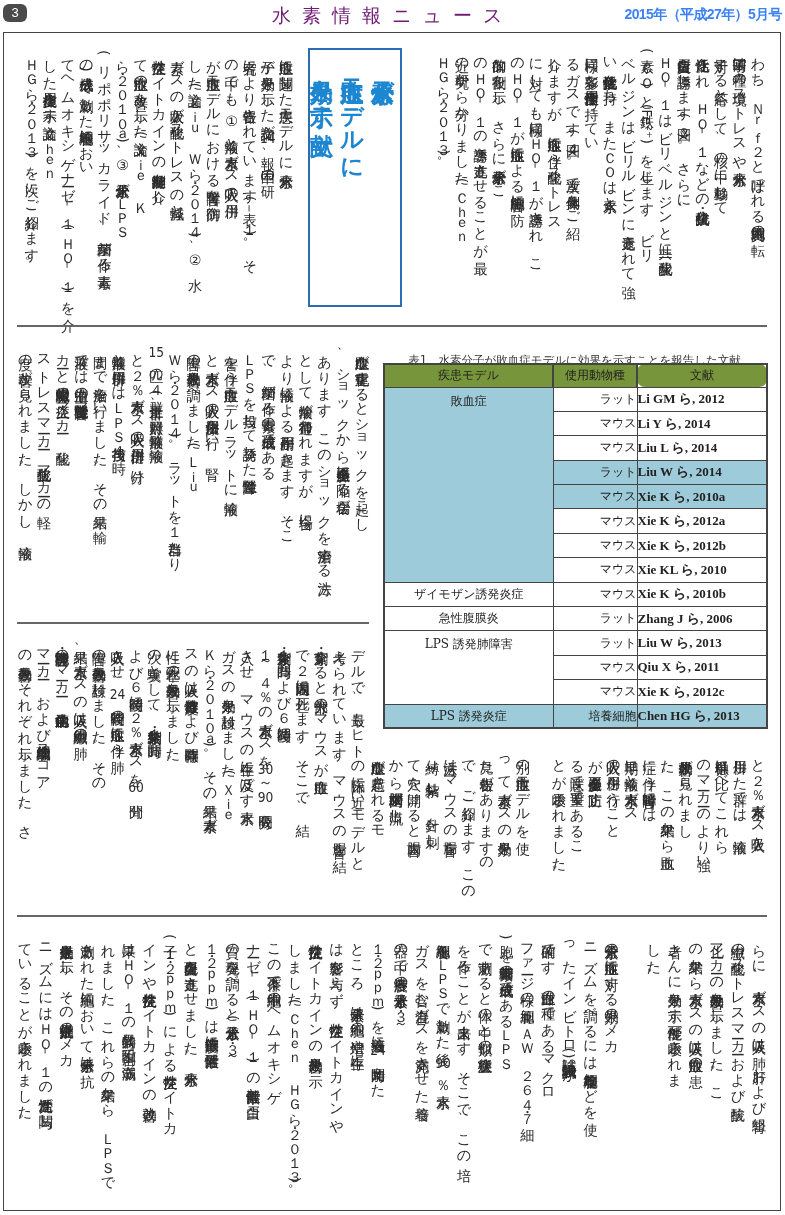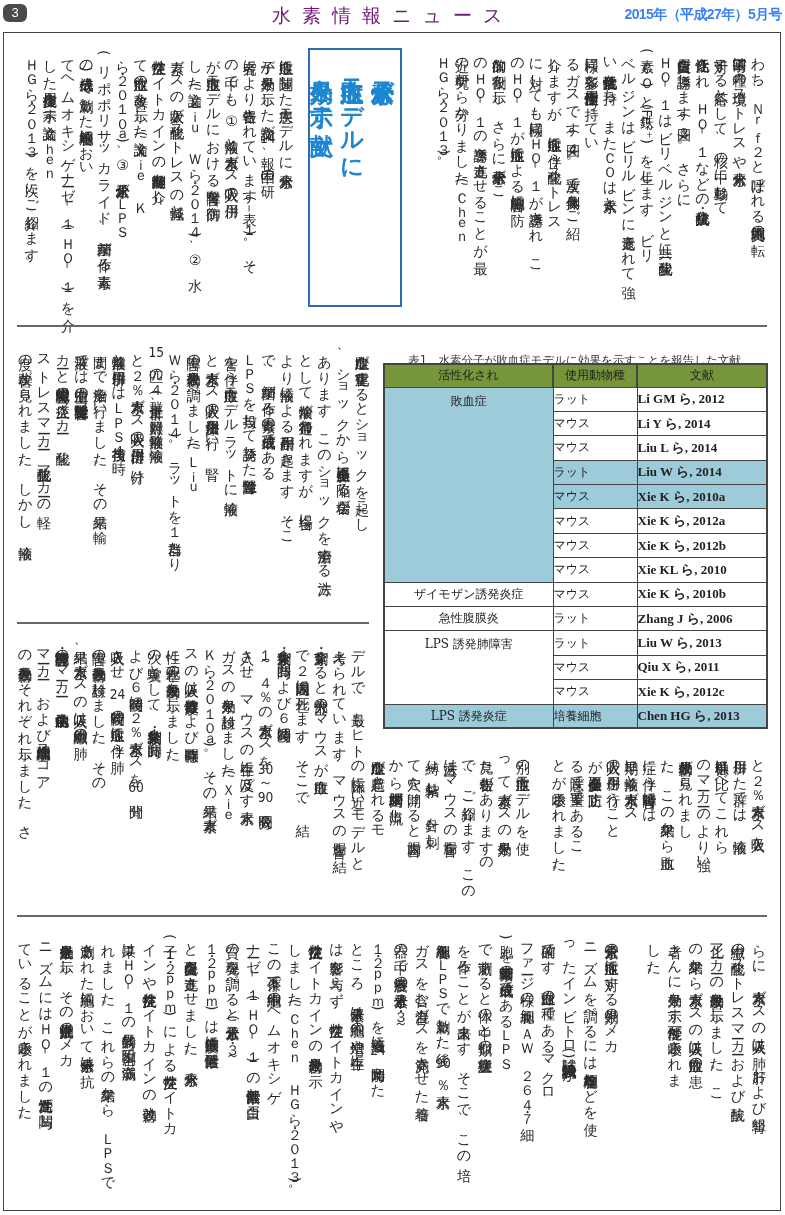--- a/index.html
+++ b/index.html
@@ -73,21 +73,21 @@
     white-space:nowrap;overflow:hidden;
   }
   table.ref th{
     background:var(--table-header-green);font-weight:normal;text-align:center;
     border-right:2px solid #444;
   }
   table.ref tr.head{height:23px;}
   table.ref tr.row{height:24.4px;}
   td.c-dis{padding-left:4px;text-align:center;border-right:2px solid #444;}
   td.c-dis.top{vertical-align:top;padding-top:5px;}
-  td.c-sp{padding-left:8px;border-right:2px solid #444;}
+  td.c-sp{padding-left:8px;border-right:2px solid #444;text-align:right;}
   td.c-ref{padding-left:6px;font-family:"Liberation Serif", serif;font-weight:bold;font-size:13px;}
   .hl{background:var(--table-highlight-blue);}
 </style>
 </head>
 <body>
 
 <div class="page-num">3</div>
 <div class="news-title">水素情報ニュース</div>
 <div class="issue">2015年（平成27年）5月号</div>
 
@@ -159,23 +159,23 @@
 <div class="tbl-caption">表1　水素分子が敗血症モデルに効果を示すことを報告した文献</div>
 
 <table class="ref">
   <colgroup>
       <col style="width:169px">
       <col style="width:84px">
       <col style="width:130px">
     </colgroup>
   <tbody>
       <tr class="head">
-    <th>活性化され</th>
+    <th>疾患モデル</th>
     <th>使用動物種</th>
-    <th style="border-right:1px solid #444;">文献</th>
+    <th style="border-right:1px solid #444;border-radius:8px;">文献</th>
   </tr>
   <tr class="row">
     <td class="c-dis top hl" rowspan="8">敗血症</td>
     <td class="c-sp">ラット</td>
     <td class="c-ref">Li GM ら, 2012</td>
   </tr>
   <tr class="row">
     <td class="c-sp">マウス</td>
     <td class="c-ref">Li Y ら, 2014</td>
   </tr>

